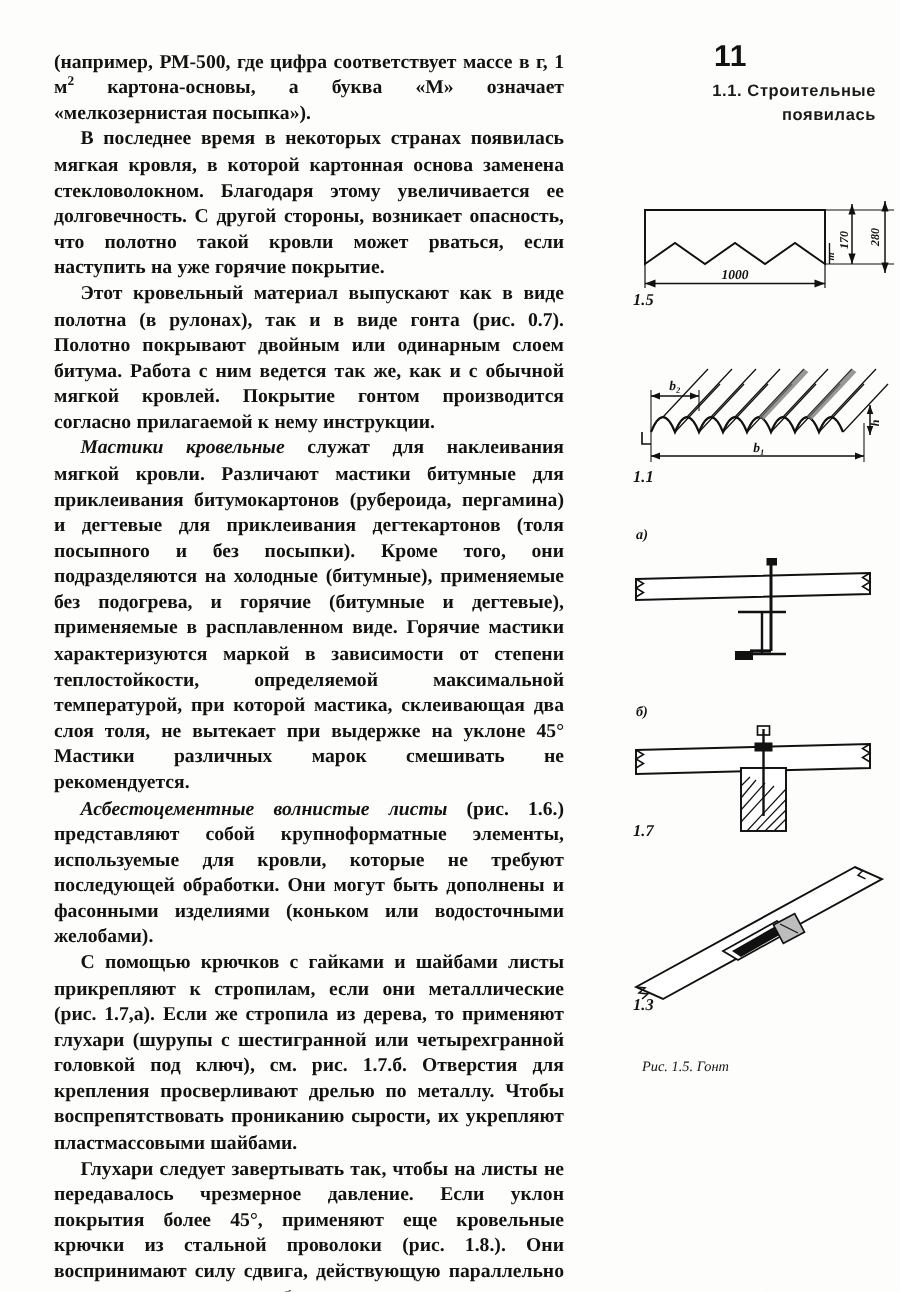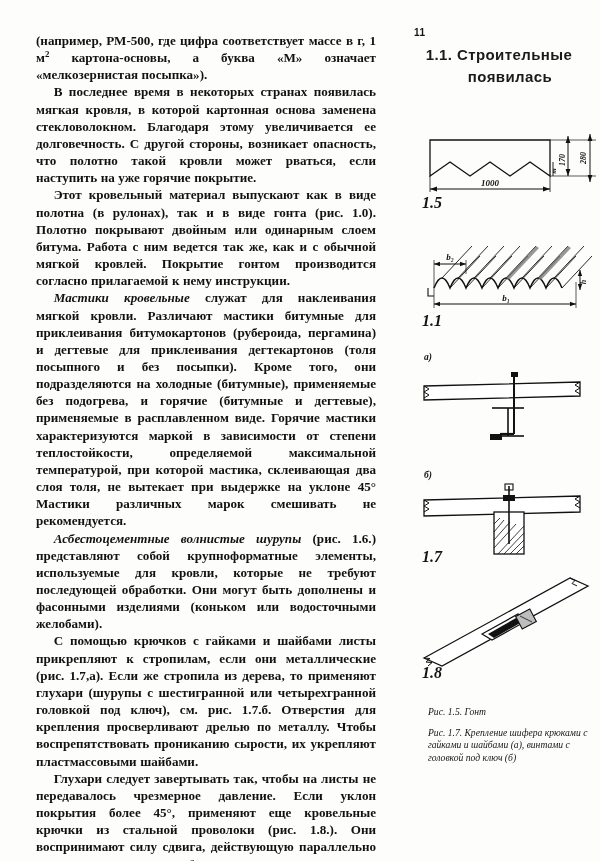--- a/index.html
+++ b/index.html
@@ -27,34 +27,35 @@
   .header-block {
     position: absolute;
     top: 28px;
     right: 16px;
     width: 170px;
     text-align: center;
   }
   .page-number {
     font-family: "Liberation Sans", "DejaVu Sans", sans-serif;
     font-weight: bold;
-    font-size: 10px;
-    text-align: left;
+    font-size: 20px;
+    text-align: center;
     padding-right: 24px;
     line-height: 1;
     margin-bottom: 6px;
     letter-spacing: 0.5px;
   }
   .running-head {
     font-family: "Liberation Sans", "DejaVu Sans", sans-serif;
-    font-size: 15px;
+    font-size: 11px;
     font-weight: bold;
     line-height: 1.45;
     letter-spacing: 0.4px;
     color: #1a1a1a;
+    text-align: right;
   }
   .running-head .rh-line2 {
     display: block;
     padding-left: 22px;
   }
 
   
   .text-column {
     position: absolute;
     left: 36px;
@@ -94,21 +95,21 @@
     width: 208px;
     height: 861px;
   }
   .figure {
     position: absolute;
   }
   .fig-num {
     font-family: "Liberation Serif", "DejaVu Serif", serif;
     font-style: italic;
     font-weight: bold;
-    font-size: 16px;
+    font-size: 11px;
     color: #151515;
   }
 
   
   #fig-1-5 { left: 8px; top: 132px; width: 198px; height: 92px; }
   
   #fig-1-6 { left: 8px; top: 238px; width: 198px; height: 100px; }
   
   #fig-1-7 { left: 8px; top: 352px; width: 198px; height: 210px; }
   
@@ -165,29 +166,29 @@
 
     <p>
       <span>(например, РМ-500, где цифра соответствует массе в г, 1 м<sup>2</sup> картона-основы, а буква «М» означает «мелкозернистая посыпка»).</span>
     </p>
 
     <p class="indent">
       <span>В последнее время в некоторых странах появилась мягкая кровля, в которой картонная основа заменена стекловолокном. Благодаря этому увеличивается ее долговечность. С другой стороны, возникает опасность, что полотно такой кровли может рваться, если наступить на уже горячие покрытие.</span>
     </p>
 
     <p class="indent">
-      <span>Этот кровельный материал выпускают как в виде полотна (в рулонах), так и в виде гонта (рис. 1.0). Полотно покрывают двойным или одинарным слоем битума. Работа с ним ведется так же, как и с обычной мягкой кровлей. Покрытие гонтом производится согласно прилагаемой к нему инструкции.</span>
+      <span>Этот кровельный материал выпускают как в виде полотна (в рулонах), так и в виде гонта (рис. 0.7). Полотно покрывают двойным или одинарным слоем битума. Работа с ним ведется так же, как и с обычной мягкой кровлей. Покрытие гонтом производится согласно прилагаемой к нему инструкции.</span>
     </p>
 
     <p class="indent">
       <i>Мастики кровельные</i><span> служат для наклеивания мягкой кровли. Различают мастики битумные для приклеивания битумокартонов (рубероида, пергамина) и дегтевые для приклеивания дегтекартонов (толя посыпного и без посыпки). Кроме того, они подразделяются на холодные (битумные), применяемые без подогрева, и горячие (битумные и дегтевые), применяемые в расплавленном виде. Горячие мастики характеризуются маркой в зависимости от степени теплостойкости, определяемой максимальной температурой, при которой мастика, склеивающая два слоя толя, не вытекает при выдержке на уклоне 45° Мастики различных марок смешивать не рекомендуется.</span>
     </p>
 
     <p class="indent">
-      <i>Асбестоцементные волнистые шурупы</i><span> (рис. 1.6.) представляют собой крупноформатные элементы, используемые для кровли, которые не требуют последующей обработки. Они могут быть дополнены и фасонными изделиями (коньком или водосточными желобами).</span>
+      <i>Асбестоцементные волнистые листы</i><span> (рис. 1.6.) представляют собой крупноформатные элементы, используемые для кровли, которые не требуют последующей обработки. Они могут быть дополнены и фасонными изделиями (коньком или водосточными желобами).</span>
     </p>
 
     <p class="indent">
       <span>С помощью крючков с гайками и шайбами листы прикрепляют к стропилам, если они металлические (рис. 1.7,а). Если же стропила из дерева, то применяют глухари (шурупы с шестигранной или четырехгранной головкой под ключ), см. рис. 1.7.б. Отверстия для крепления просверливают дрелью по металлу. Чтобы воспрепятствовать прониканию сырости, их укрепляют пластмассовыми шайбами.</span>
     </p>
 
     <p class="indent">
       <span>Глухари следует завертывать так, чтобы на листы не передавалось чрезмерное давление. Если уклон покрытия более 45°, применяют еще кровельные крючки из стальной проволоки (рис. 1.8.). Они воспринимают силу сдвига, действующую параллельно поверхности крыши, и облегчают крепежные средства. Без кровельных крючков на волнистом листе в местах крепления под действием силы тяжести очень скоро образуются трещины и разрывы.</span>
     </p>
 
@@ -333,23 +334,22 @@
 
         <path d="M4,86 L150,6 L168,14 L22,94 Z" fill="#fff" stroke="#111" stroke-width="1.3"></path>
         <path d="M4,86 l6,0.5 l-4,3.5 l6,0.6 l-4,3.4" fill="none" stroke="#111" stroke-width="1"></path>
         <path d="M150,6 l5,2.5 l-3,3 l5,2.4" fill="none" stroke="#111" stroke-width="1"></path>
 
         <path d="M62,62 L98,42 L108,48 L72,68 Z" fill="#fff" stroke="#111" stroke-width="1.2"></path>
         <path d="M68,62 L96,46 L102,50 L74,66 Z" fill="#111"></path>
         <rect x="98" y="40" width="16" height="14" transform="rotate(-28 106 47)" fill="#bdbdbd" stroke="#111" stroke-width="1.1"></rect>
         <line x1="100" y1="44" x2="112" y2="50" stroke="#111" stroke-width="0.8"></line>
       </svg>
-      <div class="fig-num" style="position:absolute; left:2px; top:92px;">1.8</div>
+      <div class="fig-num" style="position:absolute; left:2px; top:92px;">1.3</div>
     </div>
 
   </div>
 
   <div class="captions">
     <div class="cap">Рис. 1.5. Гонт</div>
-    <div class="cap">Рис. 1.7.  Крепление  шифера крюками с гайками и шайбами (а), винтами с головкой под ключ (б)</div>
   </div>
 
 </div>
 
 </body></html>

